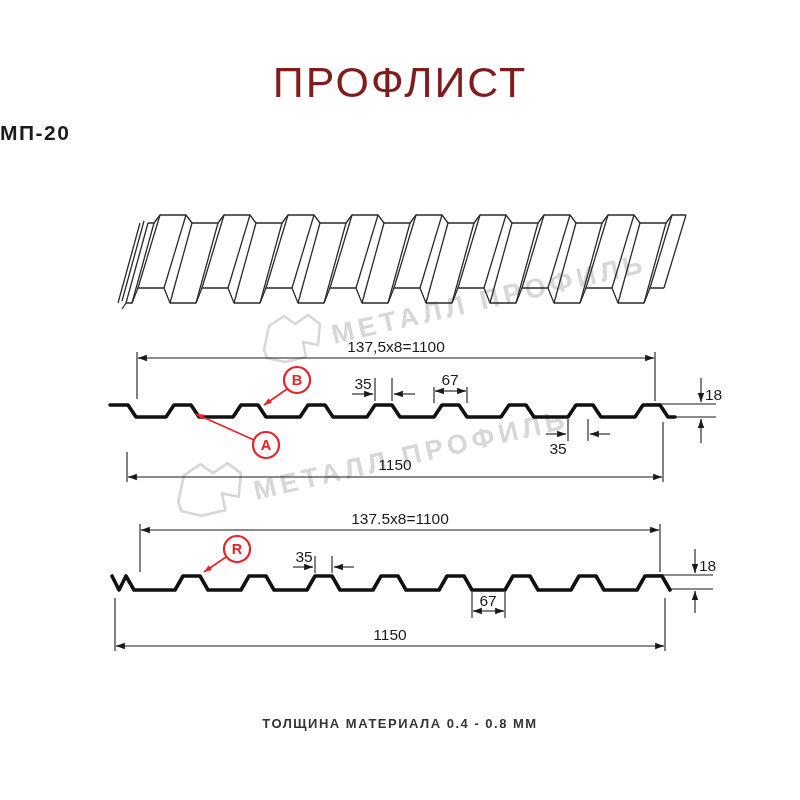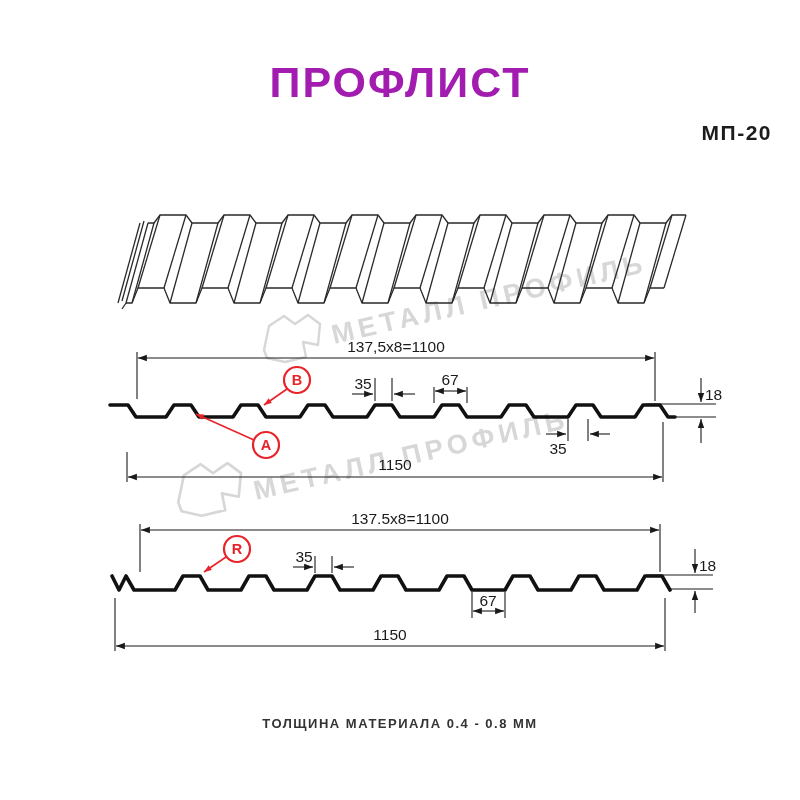--- a/index.html
+++ b/index.html
@@ -1,20 +1,20 @@
 <!DOCTYPE html>
 <html style="--red: #e8232a; --wm: #d7d7d7;"><head>
 <meta charset="utf-8">
 <style>
   html,body{margin:0;padding:0;background:#fff;}
   .page{position:relative;width:800px;height:800px;background:#fff;overflow:hidden;
         font-family:"Liberation Sans",sans-serif;}
   .title{position:absolute;top:58px;left:0;width:800px;text-align:center;
-         font-size:43px;font-weight:bold;letter-spacing:2px;color:#a21caf;}
-  .subtitle{position:absolute;top:121px;left:0;width:772px;text-align:right;
+         font-size:43px;font-weight:normal;letter-spacing:2px;color:#7f1d1d;}
+  .subtitle{position:absolute;top:121px;left:0;width:772px;text-align:left;
          font-size:21px;font-weight:bold;letter-spacing:1.5px;color:#1c1c1c;}
   .footer-note{position:absolute;top:716px;left:0;width:800px;text-align:center;
          font-size:13px;font-weight:bold;letter-spacing:1.5px;color:#333;}
   svg.art{position:absolute;left:0;top:0;width:800px;height:800px;}
   .thin{stroke:#1a1a1a;stroke-width:1.1;fill:none;}
   .prof{stroke:#111;stroke-width:3.6;fill:none;stroke-linejoin:round;stroke-linecap:round;}
   .sheet{stroke:#2a2a2a;stroke-width:1.3;fill:none;stroke-linejoin:round;}
   .dim{font-family:"Liberation Sans",sans-serif;font-size:15.5px;fill:#1a1a1a;}
   .wmtext{font-family:"Liberation Sans",sans-serif;font-size:27px;font-weight:bold;
           letter-spacing:4.5px;fill:var(--wm,#d7d7d7);}

